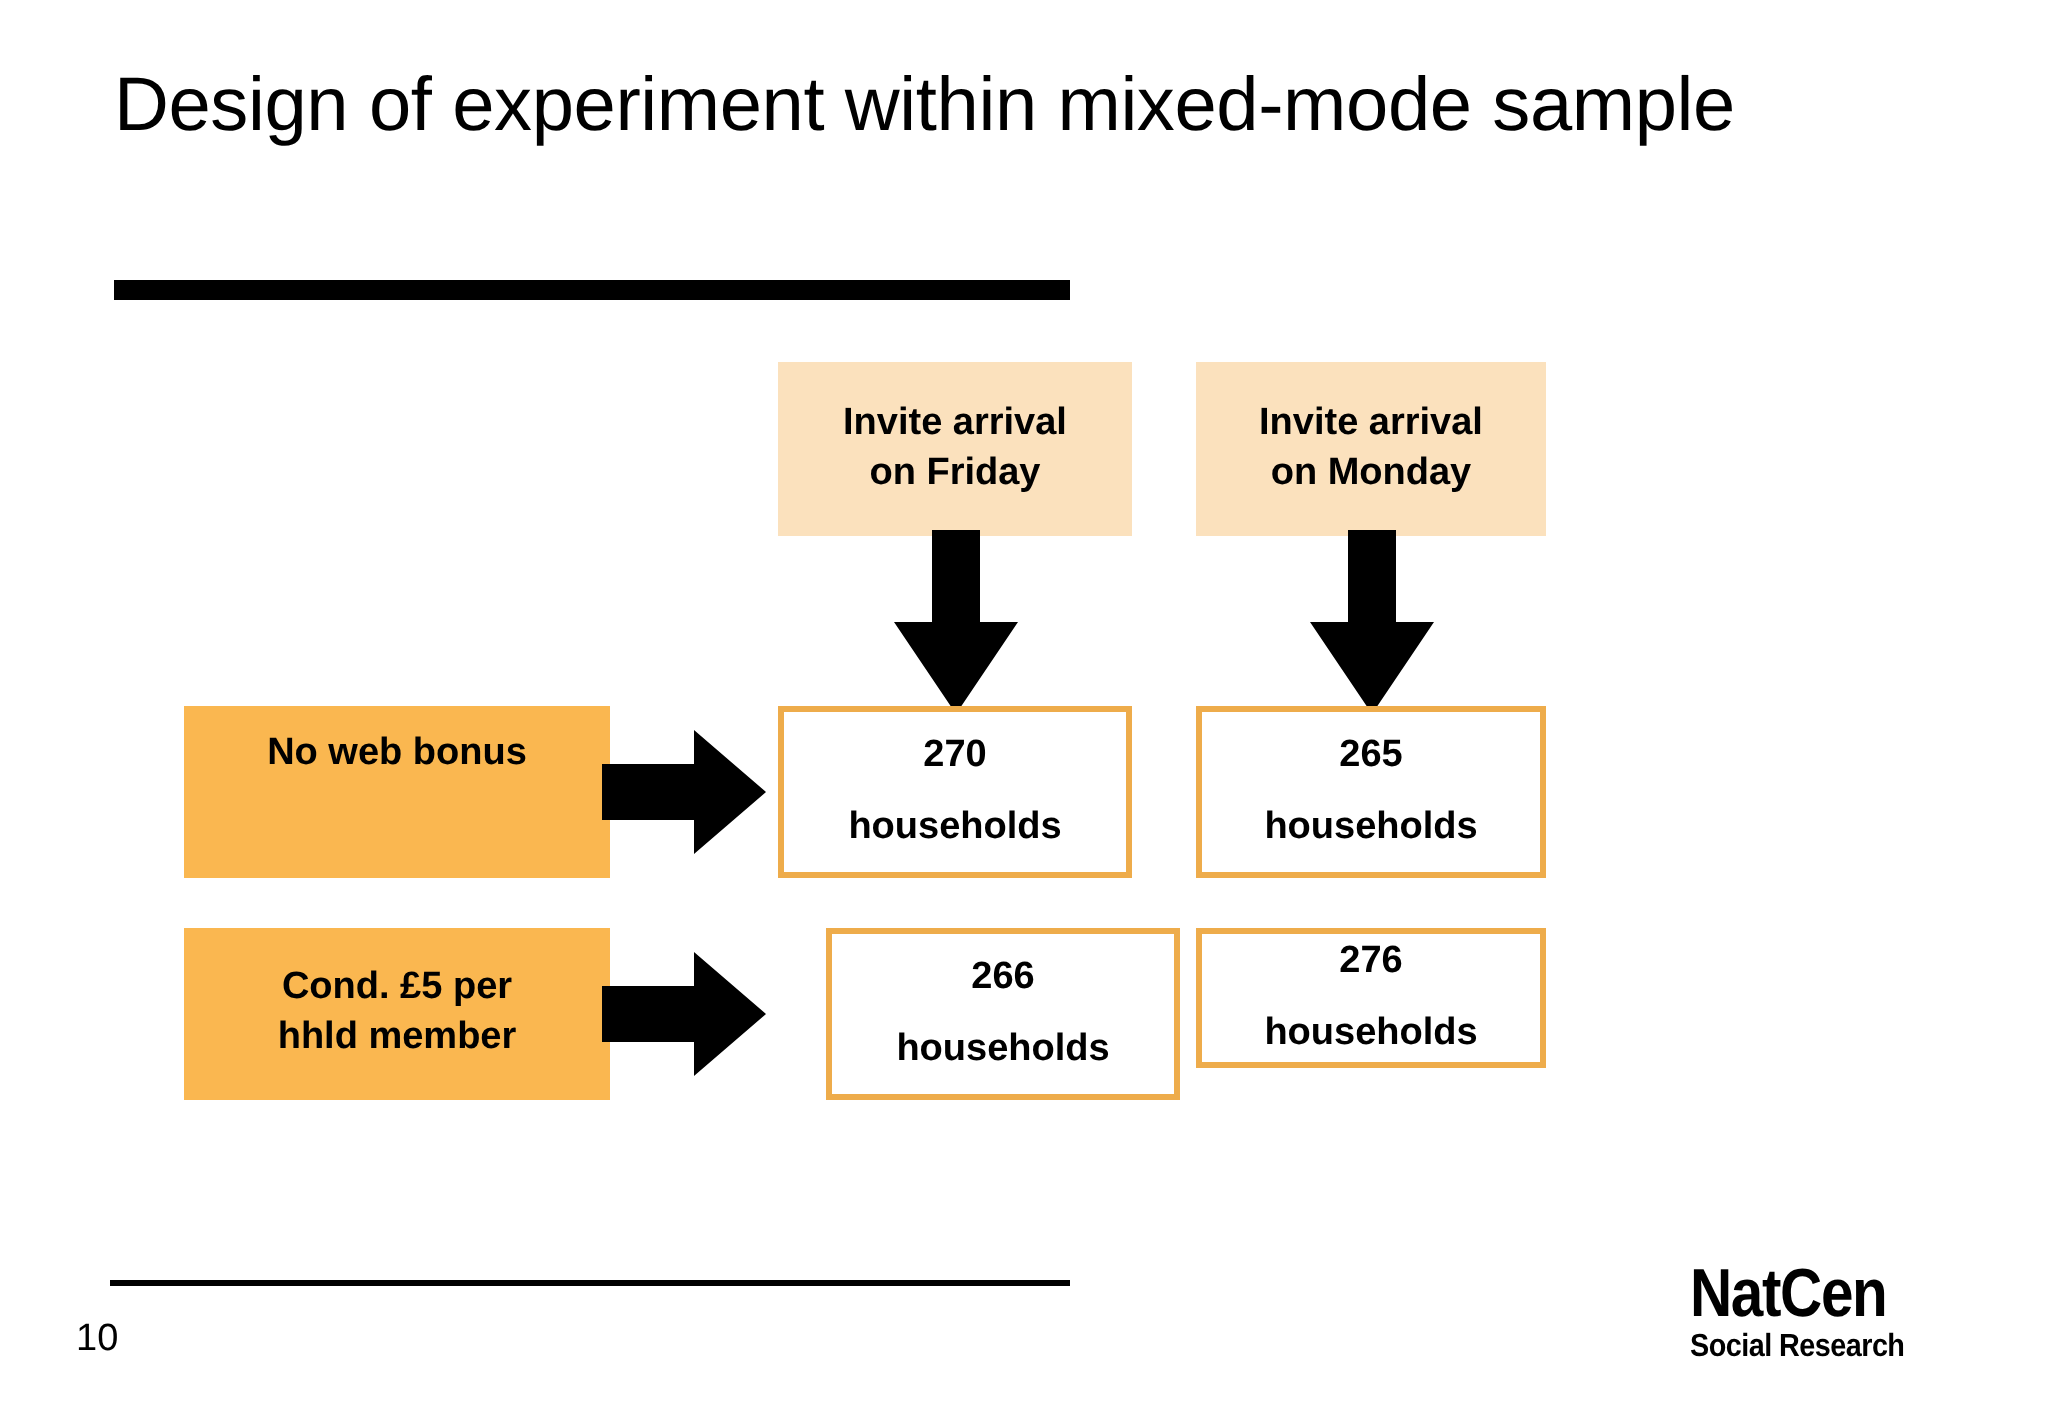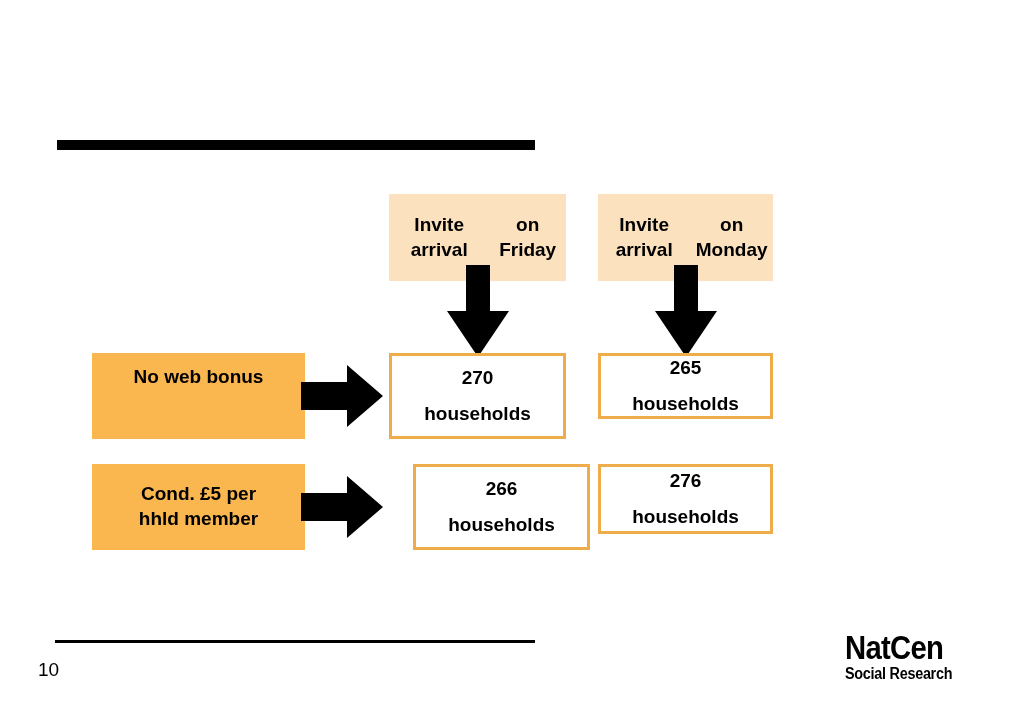--- a/index.html
+++ b/index.html
@@ -51,23 +51,23 @@
 
   .col-header {
     position: absolute;
     background: #fbe1bd;
     color: #000000;
     font-size: 19px;
     font-weight: bold;
     line-height: 1.28;
     text-align: center;
     display: flex;
+    flex-direction: column;
     align-items: center;
     justify-content: center;
-    margin-top: 13px;
   }
   #header-friday { left: 389px; top: 181px; width: 177px; height: 87px; }
   #header-monday { left: 598px; top: 181px; width: 175px; height: 87px; }
 
   .row-label {
     position: absolute;
     background: #fab750;
     color: #000000;
     font-size: 19px;
     font-weight: bold;
@@ -98,21 +98,21 @@
     font-weight: bold;
     line-height: 1.3;
     text-align: center;
     display: flex;
     flex-direction: column;
     align-items: center;
     justify-content: center;
     gap: 11px;
   }
   #cell-friday-no-bonus   { left: 389px; top: 353px; width: 177px; height: 86px; }
-  #cell-monday-no-bonus   { left: 598px; top: 353px; width: 175px; height: 66px; }
+  #cell-monday-no-bonus   { left: 598px; top: 353px; width: 175px; height: 86px; }
   #cell-friday-cond-bonus { left: 389px; top: 464px; width: 177px; height: 86px; margin-left: 24px; }
   #cell-monday-cond-bonus { left: 598px; top: 464px; width: 175px; height: 70px; }
 
   
   .arrow-down {
     position: absolute;
     width: 62px;
     height: 92px;
   }
   #arrow-down-friday { left: 447px; top: 265px; }
@@ -173,20 +173,21 @@
     transform-origin: left center;
     margin-top: 2px;
     color: #000000;
   }
 </style>
 </head>
 <body>
 
 <div id="slide">
 
+  <div id="slide-title">Design of experiment within mixed-mode sample</div>
   <div id="title-rule"></div>
 
   <div id="diagram">
 
     <div class="col-header" id="header-friday">
       <span>Invite arrival</span>
       <span>on Friday</span>
     </div>
     <div class="col-header" id="header-monday">
       <span>Invite arrival</span>

